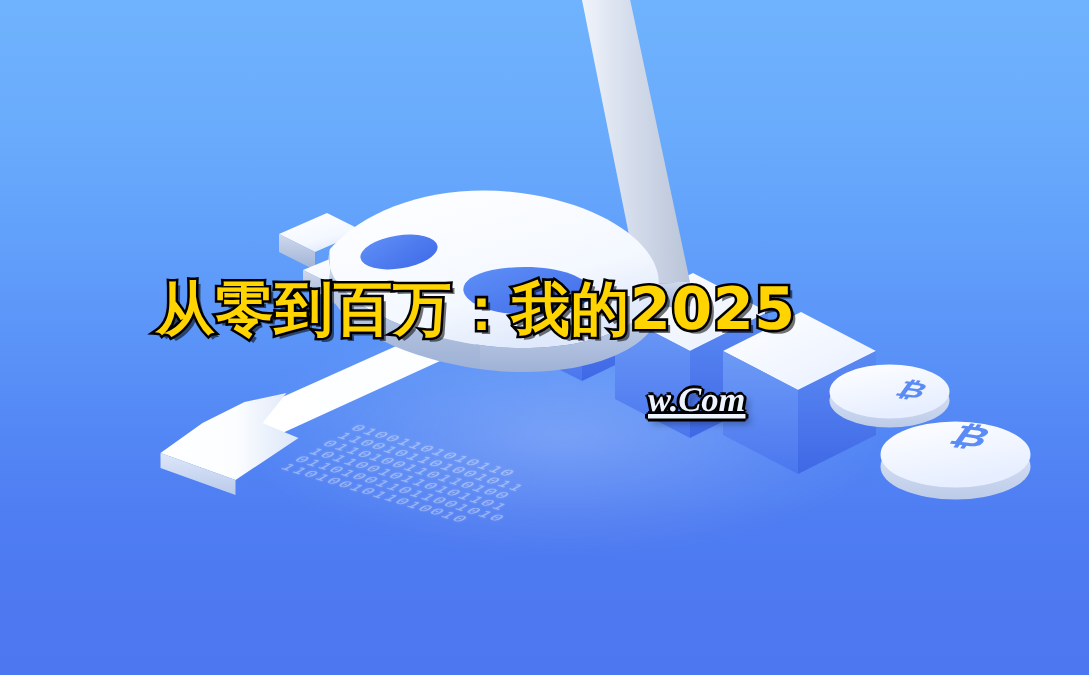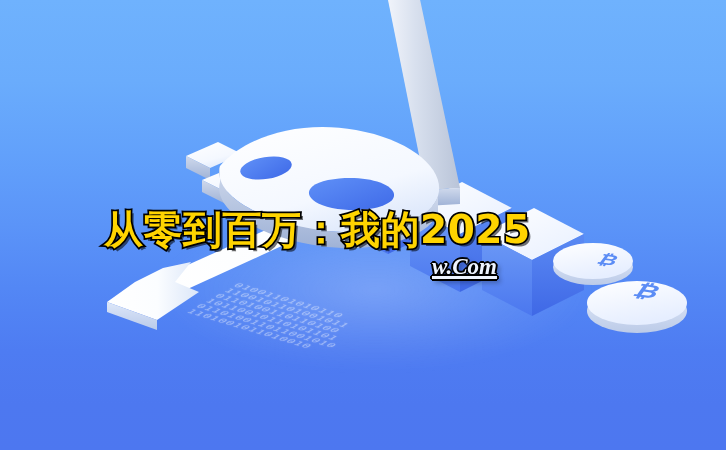--- a/index.html
+++ b/index.html
@@ -136,21 +136,20 @@
     line-height: 45px;
     font-weight: 700;
     color: #FFD400;
     letter-spacing: 0.5px;
     white-space: nowrap;
     -webkit-text-stroke: 3.4px #000;
     paint-order: stroke fill;
     text-shadow:
       3px 3px 0 rgba(0,0,0,0.55);
     font-family: "DejaVu Sans", "Liberation Sans", sans-serif;
-    margin-top: 23px;
   }
 </style>
 </head>
 <body>
 
 <div id="cover">
 
   <div class="stage">
 
     <div class="ground-glow"></div>

